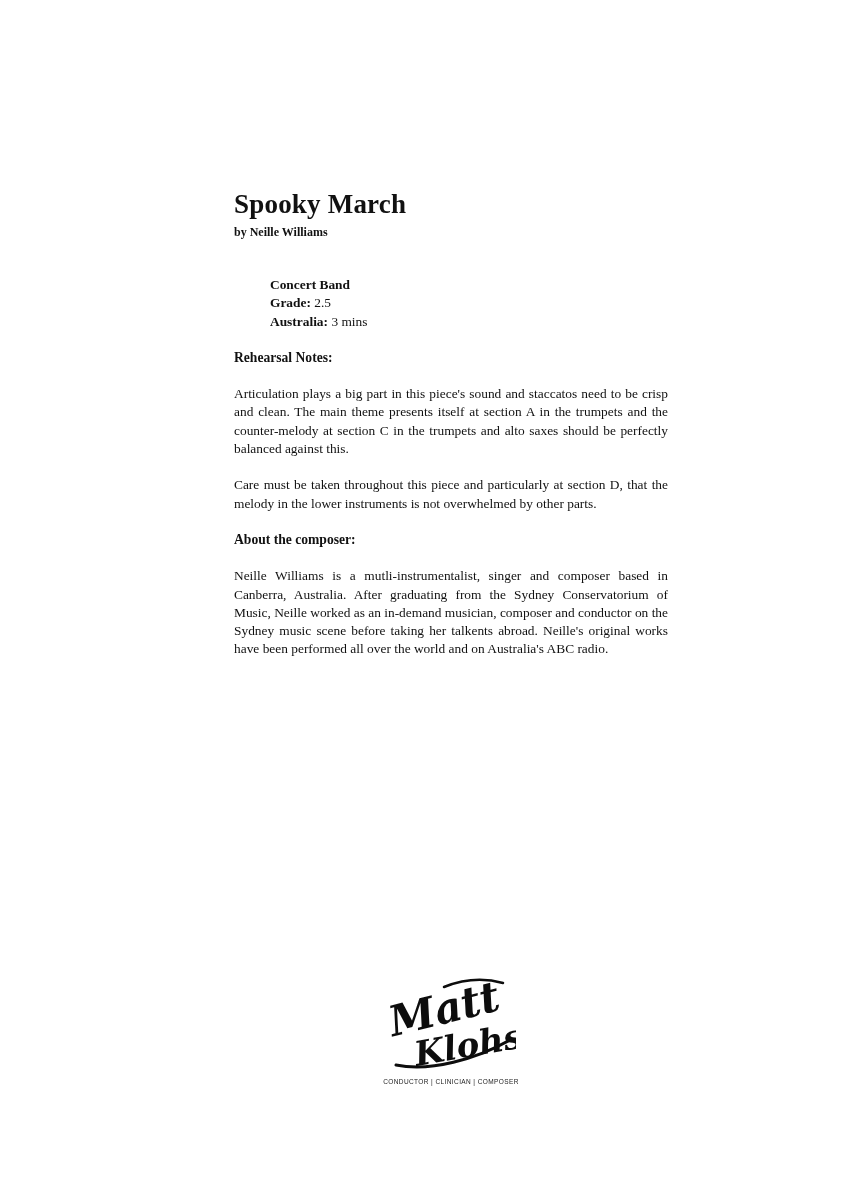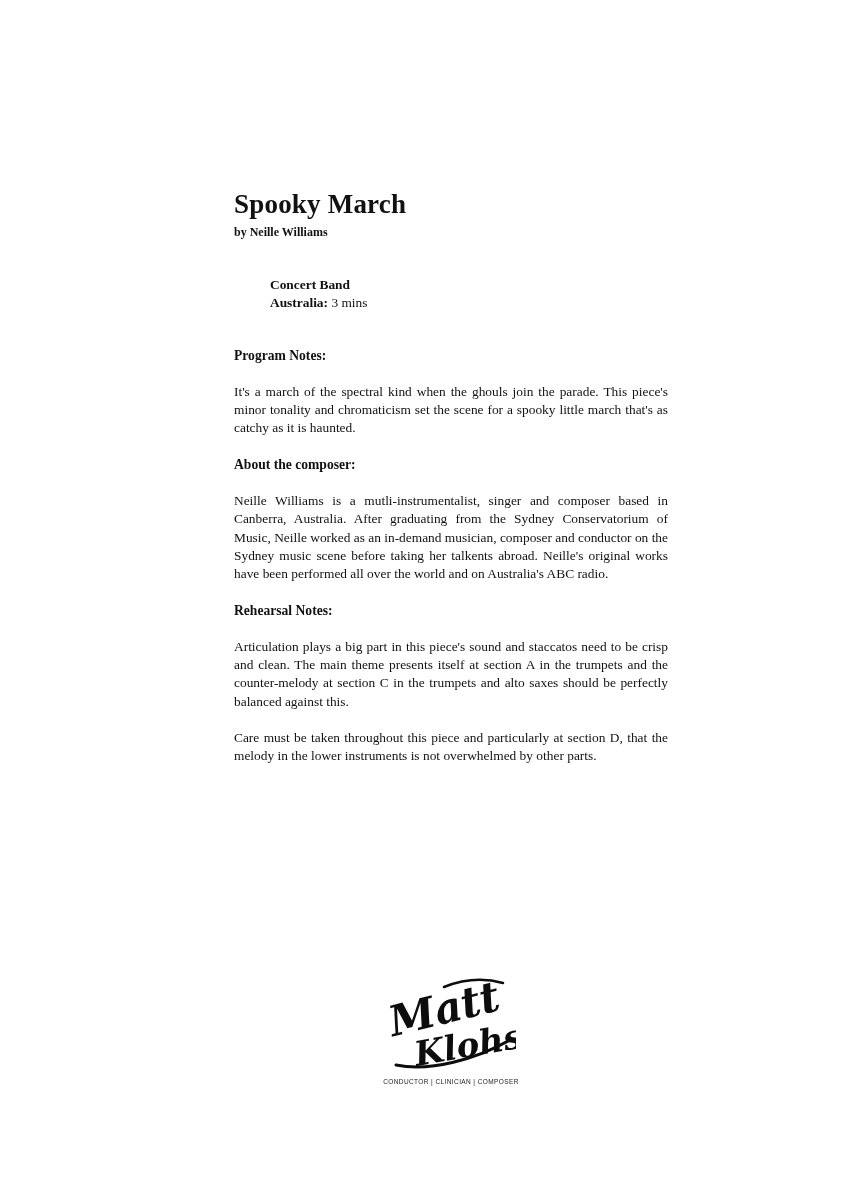--- a/index.html
+++ b/index.html
@@ -77,37 +77,34 @@
 <body>
 
 <div class="page">
   <div class="content">
 
     <h1 class="doc-title">Spooky March</h1>
     <div class="byline">by Neille Williams</div>
 
     <div class="details">
       <div class="b">Concert Band</div>
+      <div><span class="b">Grade:</span> <span>2.5</span></div>
       <div><span class="b">Australia:</span> <span>3 mins</span></div>
     </div>
 
+
     <div>
-      <div class="section-heading first">Program Notes:</div>
-      <p class="body-para">It's a march of the spectral kind when the ghouls join the parade. This piece's minor tonality and chromaticism set the scene for a spooky little march that's as catchy as it is haunted.</p>
+      <div class="section-heading">Rehearsal Notes:</div>
+      <p class="body-para">Articulation plays a big part in this piece's sound and staccatos need to be crisp and clean. The main theme presents itself at section A in the trumpets and the counter-melody at section C in the trumpets and alto saxes should be perfectly balanced against this.</p>
+      <p class="body-para">Care must be taken throughout this piece and particularly at section D, that the melody in the lower instruments is not overwhelmed by other parts.</p>
     </div>
 
     <div>
       <div class="section-heading">About the composer:</div>
       <p class="body-para">Neille Williams is a mutli-instrumentalist, singer and composer based in Canberra, Australia. After graduating from the Sydney Conservatorium of Music, Neille worked as an in-demand musician, composer and conductor on the Sydney music scene before taking her talkents abroad. Neille's original works have been performed all over the world and on Australia's ABC radio.</p>
-    </div>
-
-    <div>
-      <div class="section-heading">Rehearsal Notes:</div>
-      <p class="body-para">Articulation plays a big part in this piece's sound and staccatos need to be crisp and clean. The main theme presents itself at section A in the trumpets and the counter-melody at section C in the trumpets and alto saxes should be perfectly balanced against this.</p>
-      <p class="body-para">Care must be taken throughout this piece and particularly at section D, that the melody in the lower instruments is not overwhelmed by other parts.</p>
     </div>
 
   </div>
 
   <div class="signature-block">
     <svg viewBox="0 0 130 100" width="130" height="100" aria-hidden="true">
       <g fill="none" stroke="#0d0d0d" stroke-linecap="round">
         <path d="M 58 15 Q 88 3 117 11" stroke-width="2.5"></path>
         <path d="M 10 93 C 45 100 90 87 124 68" stroke-width="3"></path>
       </g>

